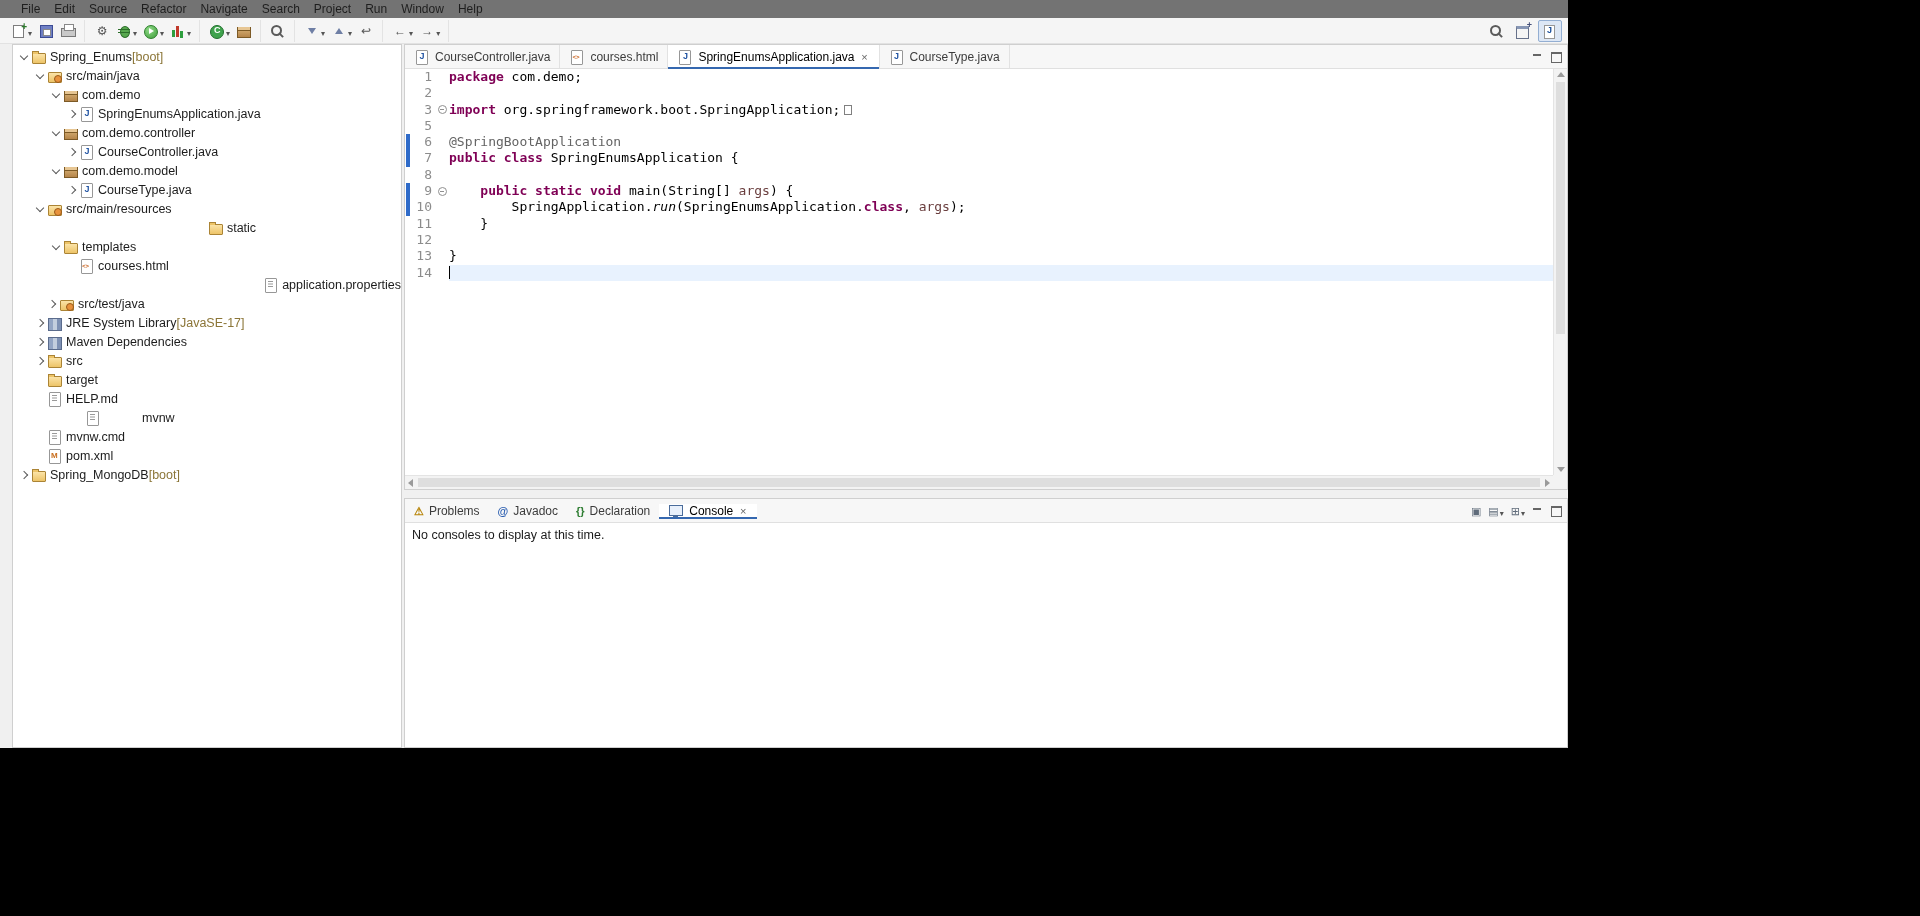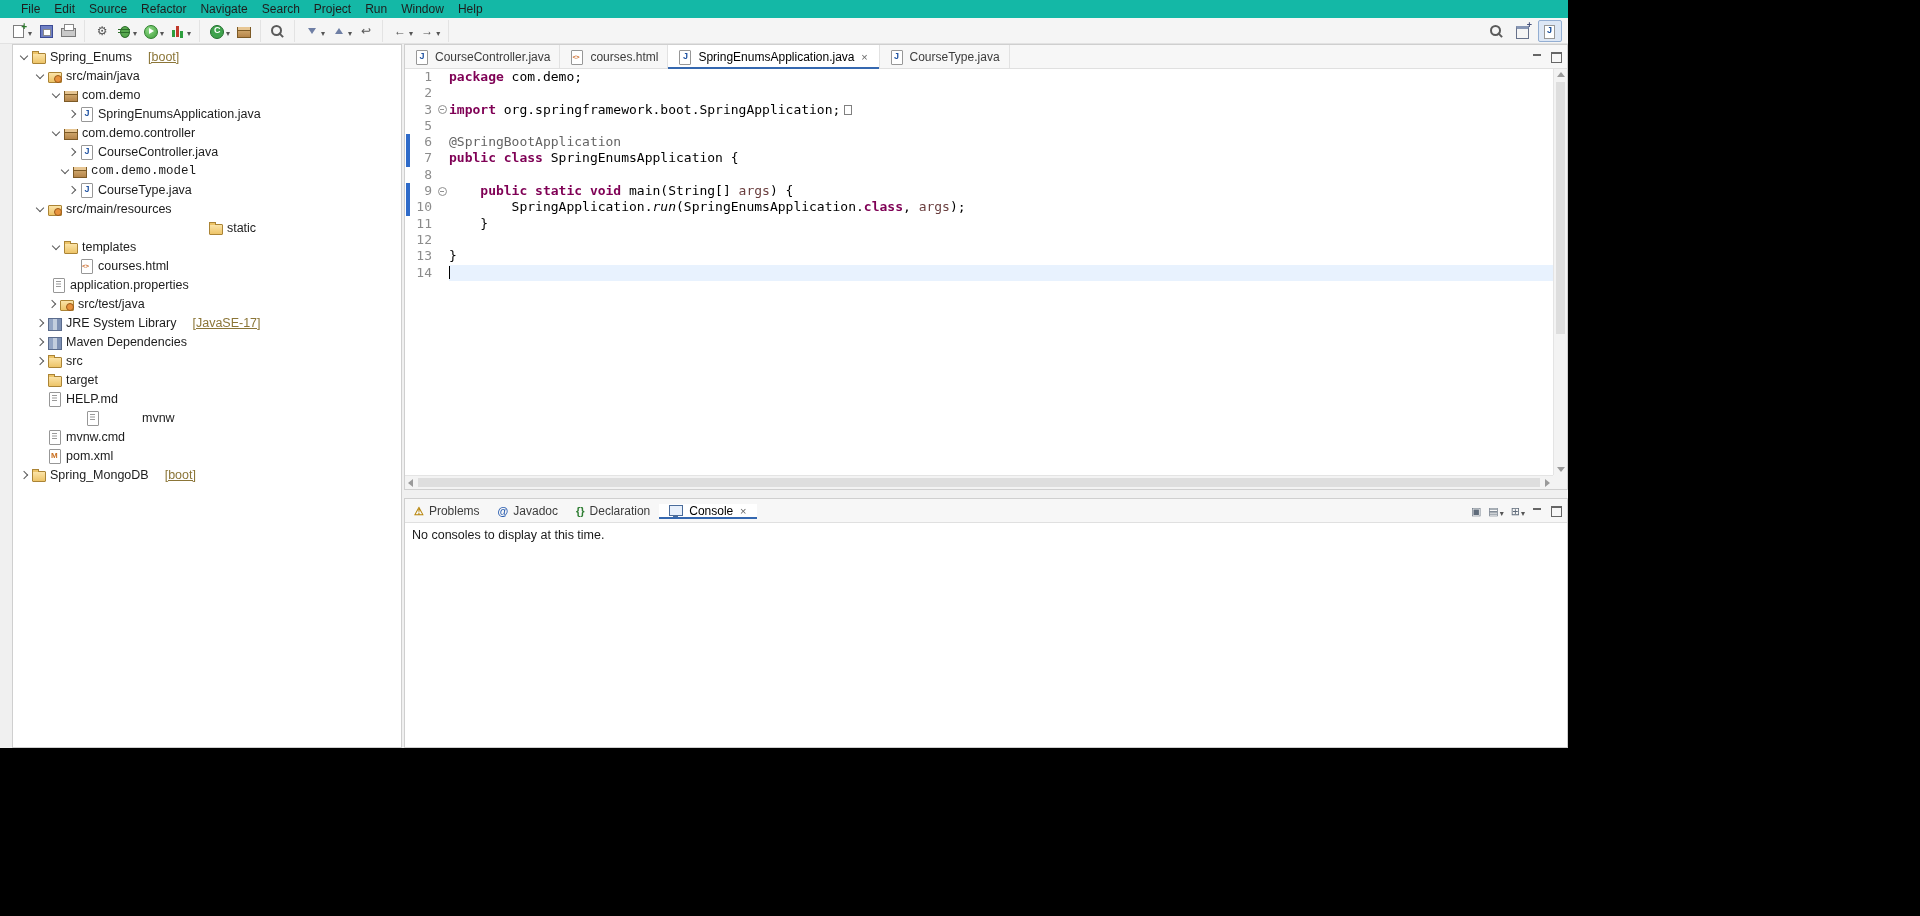--- a/index.html
+++ b/index.html
@@ -4,21 +4,21 @@
 <style>
   * { box-sizing: border-box; margin: 0; padding: 0; }
   html,body { width:1920px; height:916px; background:#000; overflow:hidden;
               font-family:"Liberation Sans", sans-serif; }
 
   .app { position:absolute; top:0; left:0; width:1568px; height:748px;
          background:#f0f0f0; overflow:hidden; }
 
   
   .menubar { height:18px; display:flex; align-items:center; padding-left:14px;
-             background:#14b8a6; font-size:12px; color:#1e1e1e; }
+             background:#737373; font-size:12px; color:#1e1e1e; }
   .menu-item { padding:1px 7px; cursor:default; }
 
   
   .toolbar { height:26px; display:flex; align-items:center; justify-content:space-between;
              background:#f5f5f5; border-bottom:1px solid #e2e2e2; padding:0 6px; }
   .tb-left { display:flex; align-items:center; }
   .tb-right { display:flex; align-items:center; gap:4px; }
   .tb-group { display:flex; align-items:center; padding:0 5px 0 2px; margin-right:4px;
               border-right:1px solid #e3e3e3; }
   .tbi { display:inline-flex; align-items:center; height:22px; padding:0 3px; border-radius:2px; }
@@ -102,21 +102,21 @@
 
   .tree { flex:1; overflow:hidden; padding-top:2px; }
   .tree-row { display:flex; align-items:center; height:19px; font-size:12.5px; color:#1c1c1c;
               white-space:nowrap; }
   .chev { width:14px; flex:0 0 14px; display:inline-flex; justify-content:center; }
   .chev::before { content:""; width:5px; height:5px; border-right:1.2px solid #5a5a5a;
       border-bottom:1.2px solid #5a5a5a; transform:rotate(-45deg); margin-top:1px; }
   .chev.exp::before { transform:rotate(45deg); margin-top:-2px; }
   .chev.none { visibility:hidden; }
   .tree-label { margin-left:3px; }
-  .tree-dec { color:var(--decorator); margin-left:16px;text-decoration:underline; }
+  .tree-dec { color:var(--decorator); margin-left:0; }
 
   
   .ti-project::before, .ti-folder::before, .ti-src-folder::before {
       content:""; position:absolute; left:1px; top:3px; width:12px; height:9px;
       background:linear-gradient(#fbe3a7,#edc468); border:1px solid #ab8435; border-radius:1px; }
   .ti-project::after, .ti-folder::after {
       content:""; position:absolute; left:1px; top:1px; width:5px; height:2px;
       background:#edc468; border:1px solid #ab8435; border-bottom:none; }
   .ti-src-folder::after { content:""; position:absolute; right:1px; bottom:0; width:6px; height:6px;
       border-radius:50%; background:#e8923c; border:1px solid #9a5a1a; }
@@ -346,21 +346,21 @@
           <div class="tree-row" style="padding-left: 36px;">
             <span class="chev exp"></span>
             <span class="ti ti-package"></span>
             <span class="tree-label">com.demo.controller</span>
           </div>
           <div class="tree-row" style="padding-left: 52px;">
             <span class="chev"></span>
             <span class="ti ti-java-file"></span>
             <span class="tree-label">CourseController.java</span>
           </div>
-          <div class="tree-row" style="padding-left: 45px; font-family: Liberation Mono, monospace;">
+          <div class="tree-row" style="padding-left: 36px;">
             <span class="chev exp"></span>
             <span class="ti ti-package"></span>
             <span class="tree-label">com.demo.model</span>
           </div>
           <div class="tree-row" style="padding-left: 52px;">
             <span class="chev"></span>
             <span class="ti ti-java-file"></span>
             <span class="tree-label">CourseType.java</span>
           </div>
           <div class="tree-row" style="padding-left: 20px;">
@@ -376,21 +376,21 @@
           <div class="tree-row" style="padding-left: 36px;">
             <span class="chev exp"></span>
             <span class="ti ti-folder"></span>
             <span class="tree-label">templates</span>
           </div>
           <div class="tree-row" style="padding-left: 52px;">
             <span class="chev none"></span>
             <span class="ti ti-html-file"></span>
             <span class="tree-label">courses.html</span>
           </div>
-          <div class="tree-row" style="padding-left: 24px;">
+          <div class="tree-row" style="padding-left: 24px; justify-content: flex-end;">
             <span class="chev none"></span>
             <span class="ti ti-properties-file"></span>
             <span class="tree-label">application.properties</span>
           </div>
           <div class="tree-row" style="padding-left: 20px; margin-left: 12px;">
             <span class="chev"></span>
             <span class="ti ti-src-folder"></span>
             <span class="tree-label">src/test/java</span>
           </div>
           <div class="tree-row" style="padding-left: 20px;">

